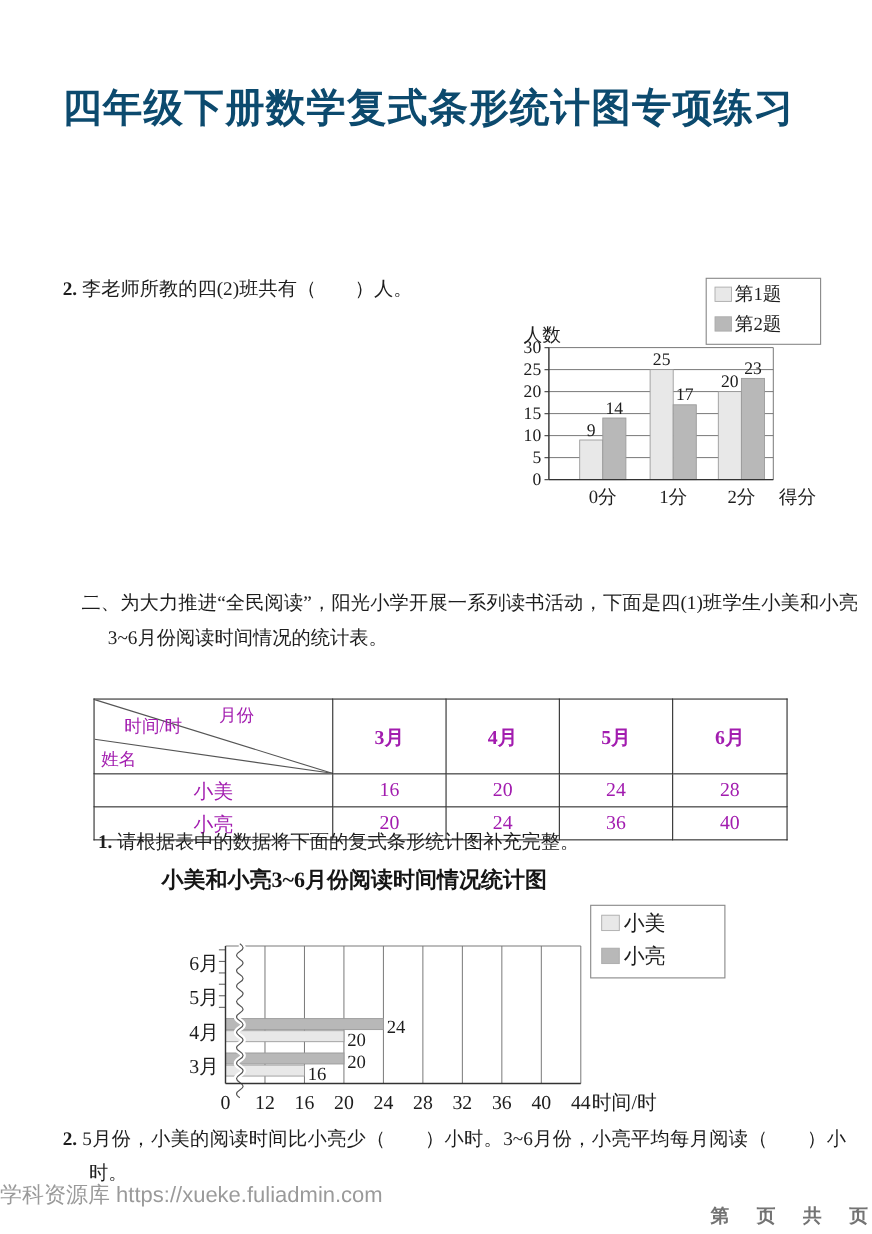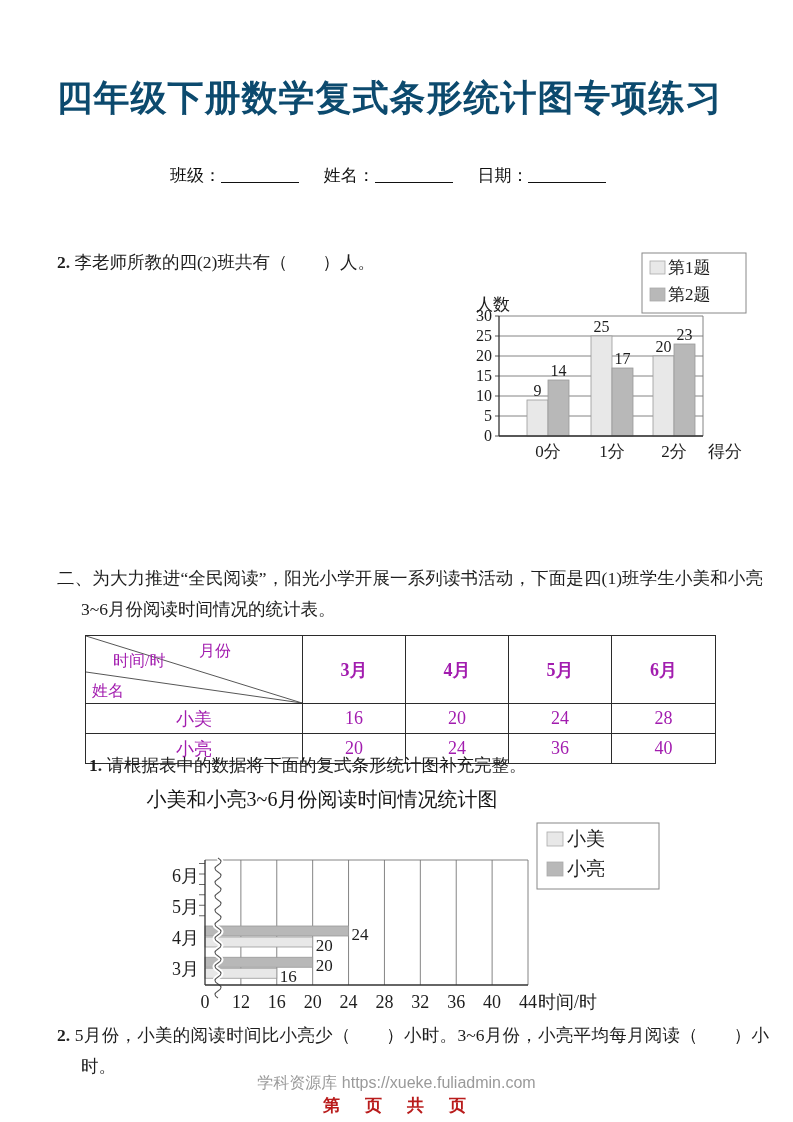--- a/index.html
+++ b/index.html
@@ -27,26 +27,26 @@
   .info-item{display:inline-block;margin-right:20px;}
   .blank-line{
     display:inline-block;width:78px;height:16px;
     border-bottom:1.6px solid #111;vertical-align:-2px;
   }
   .text-block{font-size:17.5px;line-height:31px;text-align:justify;}
   .hang{padding-left:24px;text-indent:-24px;}
   .marker{font-weight:bold;}
   .marker-cn{font-weight:normal;}
   .sec1{position:absolute;top:247px;left:57px;width:414px;}
-  .sec2{position:absolute;top:533px;left:57px;width:706px;margin-top:30px;}
+  .sec2{position:absolute;top:533px;left:74px;width:706px;}
   .q-item{margin:0;}
   .chart1-wrap{position:absolute;top:250px;left:468px;width:325px;height:215px;}
   .chart2-title{
     position:absolute;top:786px;left:0;right:170px;text-align:center;
-    font-size:20px;font-weight:normal;color:#151515;white-space:nowrap;padding-left:21px;
+    font-size:20px;font-weight:bold;color:#151515;white-space:nowrap;padding-left:21px;
   }
   .chart2-wrap{position:absolute;top:818px;left:135px;width:550px;height:200px;}
   .sec2-q1{position:absolute;top:750px;left:57px;width:706px;margin-left:32px;}
   .sec2-q2{position:absolute;top:1020px;left:57px;width:712px;}
   
   .stat-table{
     position:absolute;top:635px;left:85px;
     border-collapse:collapse;table-layout:fixed;
     font-size:18px;color:#a21caf;
   }
@@ -57,42 +57,37 @@
   .stat-table .month-h{font-weight:bold;}
   .corner-cell{position:relative;height:67px;}
   .corner-svg{position:absolute;left:0;top:0;width:100%;height:100%;}
   .corner-label{position:absolute;font-size:16px;line-height:18px;white-space:nowrap;}
   .cl-top{left:113px;top:6px;}
   .cl-mid{left:27px;top:16px;}
   .cl-bot{left:6px;bottom:3px;}
   .row-h{height:30px;}
   
   .footer-src{
-    position:absolute;top:1073px;left:0;right:0;text-align:center;
+    position:absolute;top:1073px;left:0;right:0;
     font-family:"Liberation Sans","DejaVu Sans",sans-serif;
-    font-size:16px;color:#9a9a9a;
+    font-size:20px;color:#9a9a9a;
   }
   .footer-nav{
-    position:absolute;top:1094px;left:0;right:0;text-align:center;
-    font-size:17px;font-weight:bold;color:#b91c1c;letter-spacing:4px;
+    position:absolute;top:1094px;left:0;right:0;text-align:right;
+    font-size:17px;font-weight:bold;color:#737373;letter-spacing:4px;
   }
   svg text{fill:#1d1d1d;font-family:"Liberation Serif","DejaVu Serif",serif;}
 </style>
 </head>
 <body>
 
 <div class="page">
 
   <div class="doc-title">四年级下册数学复式条形统计图专项练习</div>
 
-  <div class="info-line">
-    <span class="info-item"><span>班级：</span><span class="blank-line"></span></span>
-    <span class="info-item"><span>姓名：</span><span class="blank-line"></span></span>
-    <span class="info-item"><span>日期：</span><span class="blank-line"></span></span>
-  </div>
 
   <div class="sec1 text-block">
     <p class="hang q-item"><span class="marker">2.</span> <span>李老师所教的四(2)班共有（　　）人。</span></p>
   </div>
 
   <div class="chart1-wrap" id="chart1"><svg width="325" height="215" viewBox="0 0 325 215">
         <line x1="31" y1="186" x2="235" y2="186" stroke="#777" stroke-width="0.9"></line>
         <line x1="27" y1="186" x2="31" y2="186" stroke="#555" stroke-width="1"></line>
         <text x="24" y="191" font-size="16" text-anchor="end">0</text>
         <line x1="31" y1="166" x2="235" y2="166" stroke="#777" stroke-width="0.9"></line>

